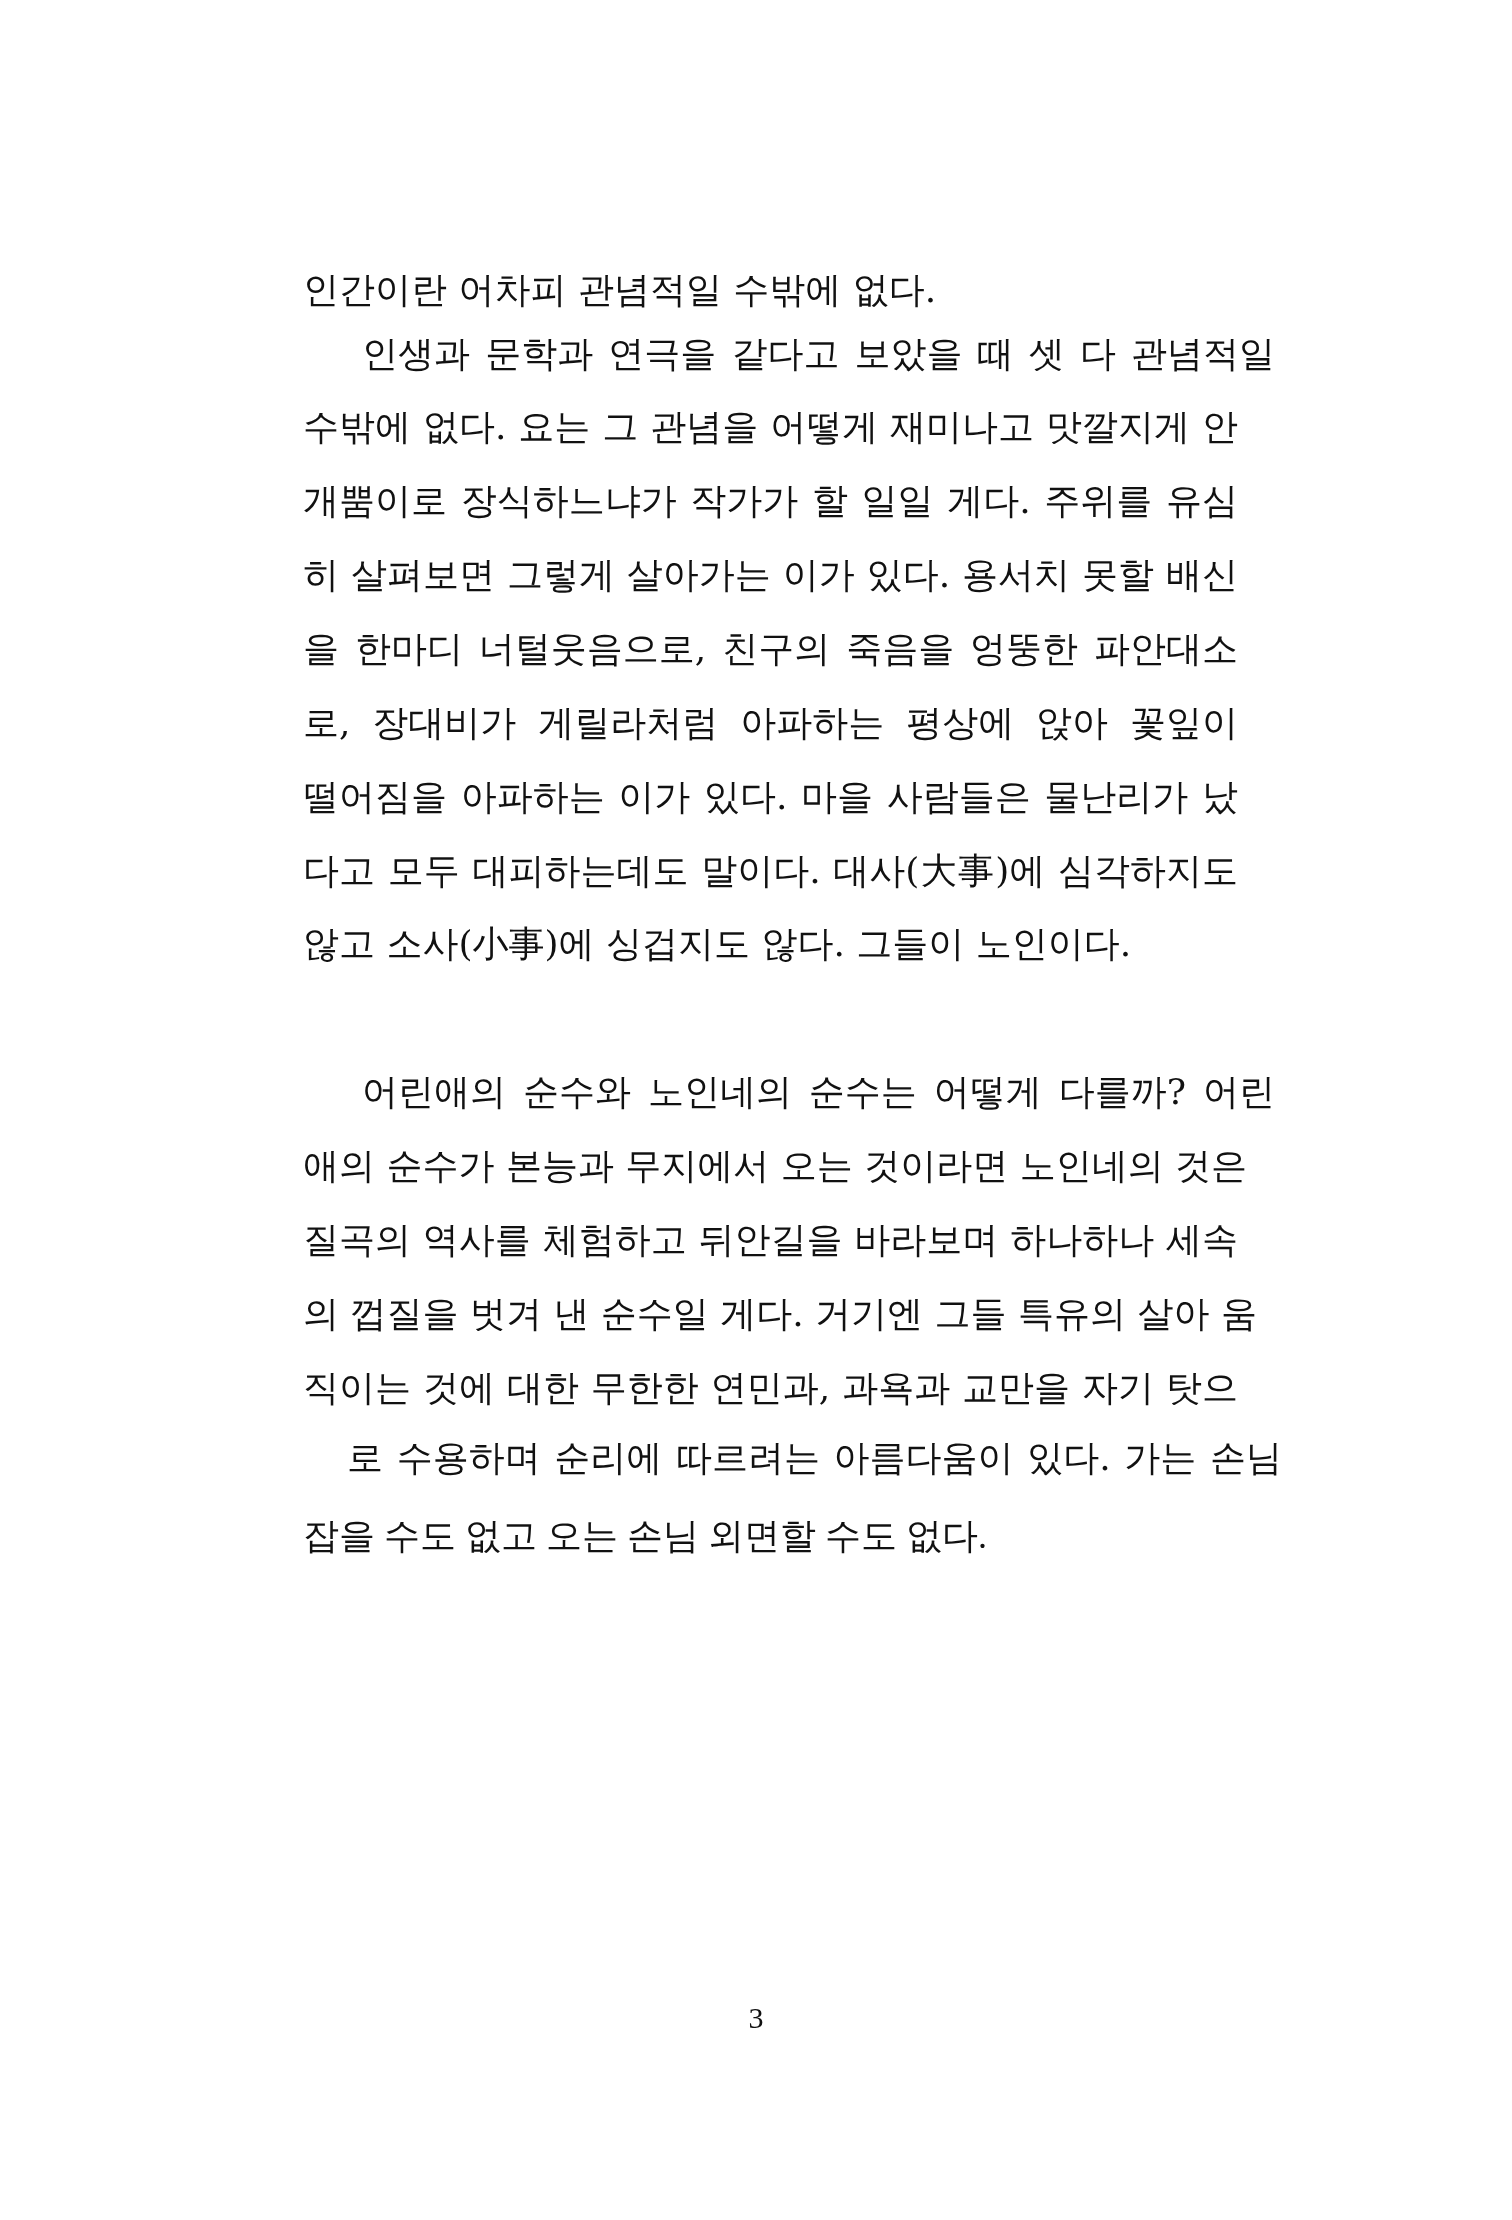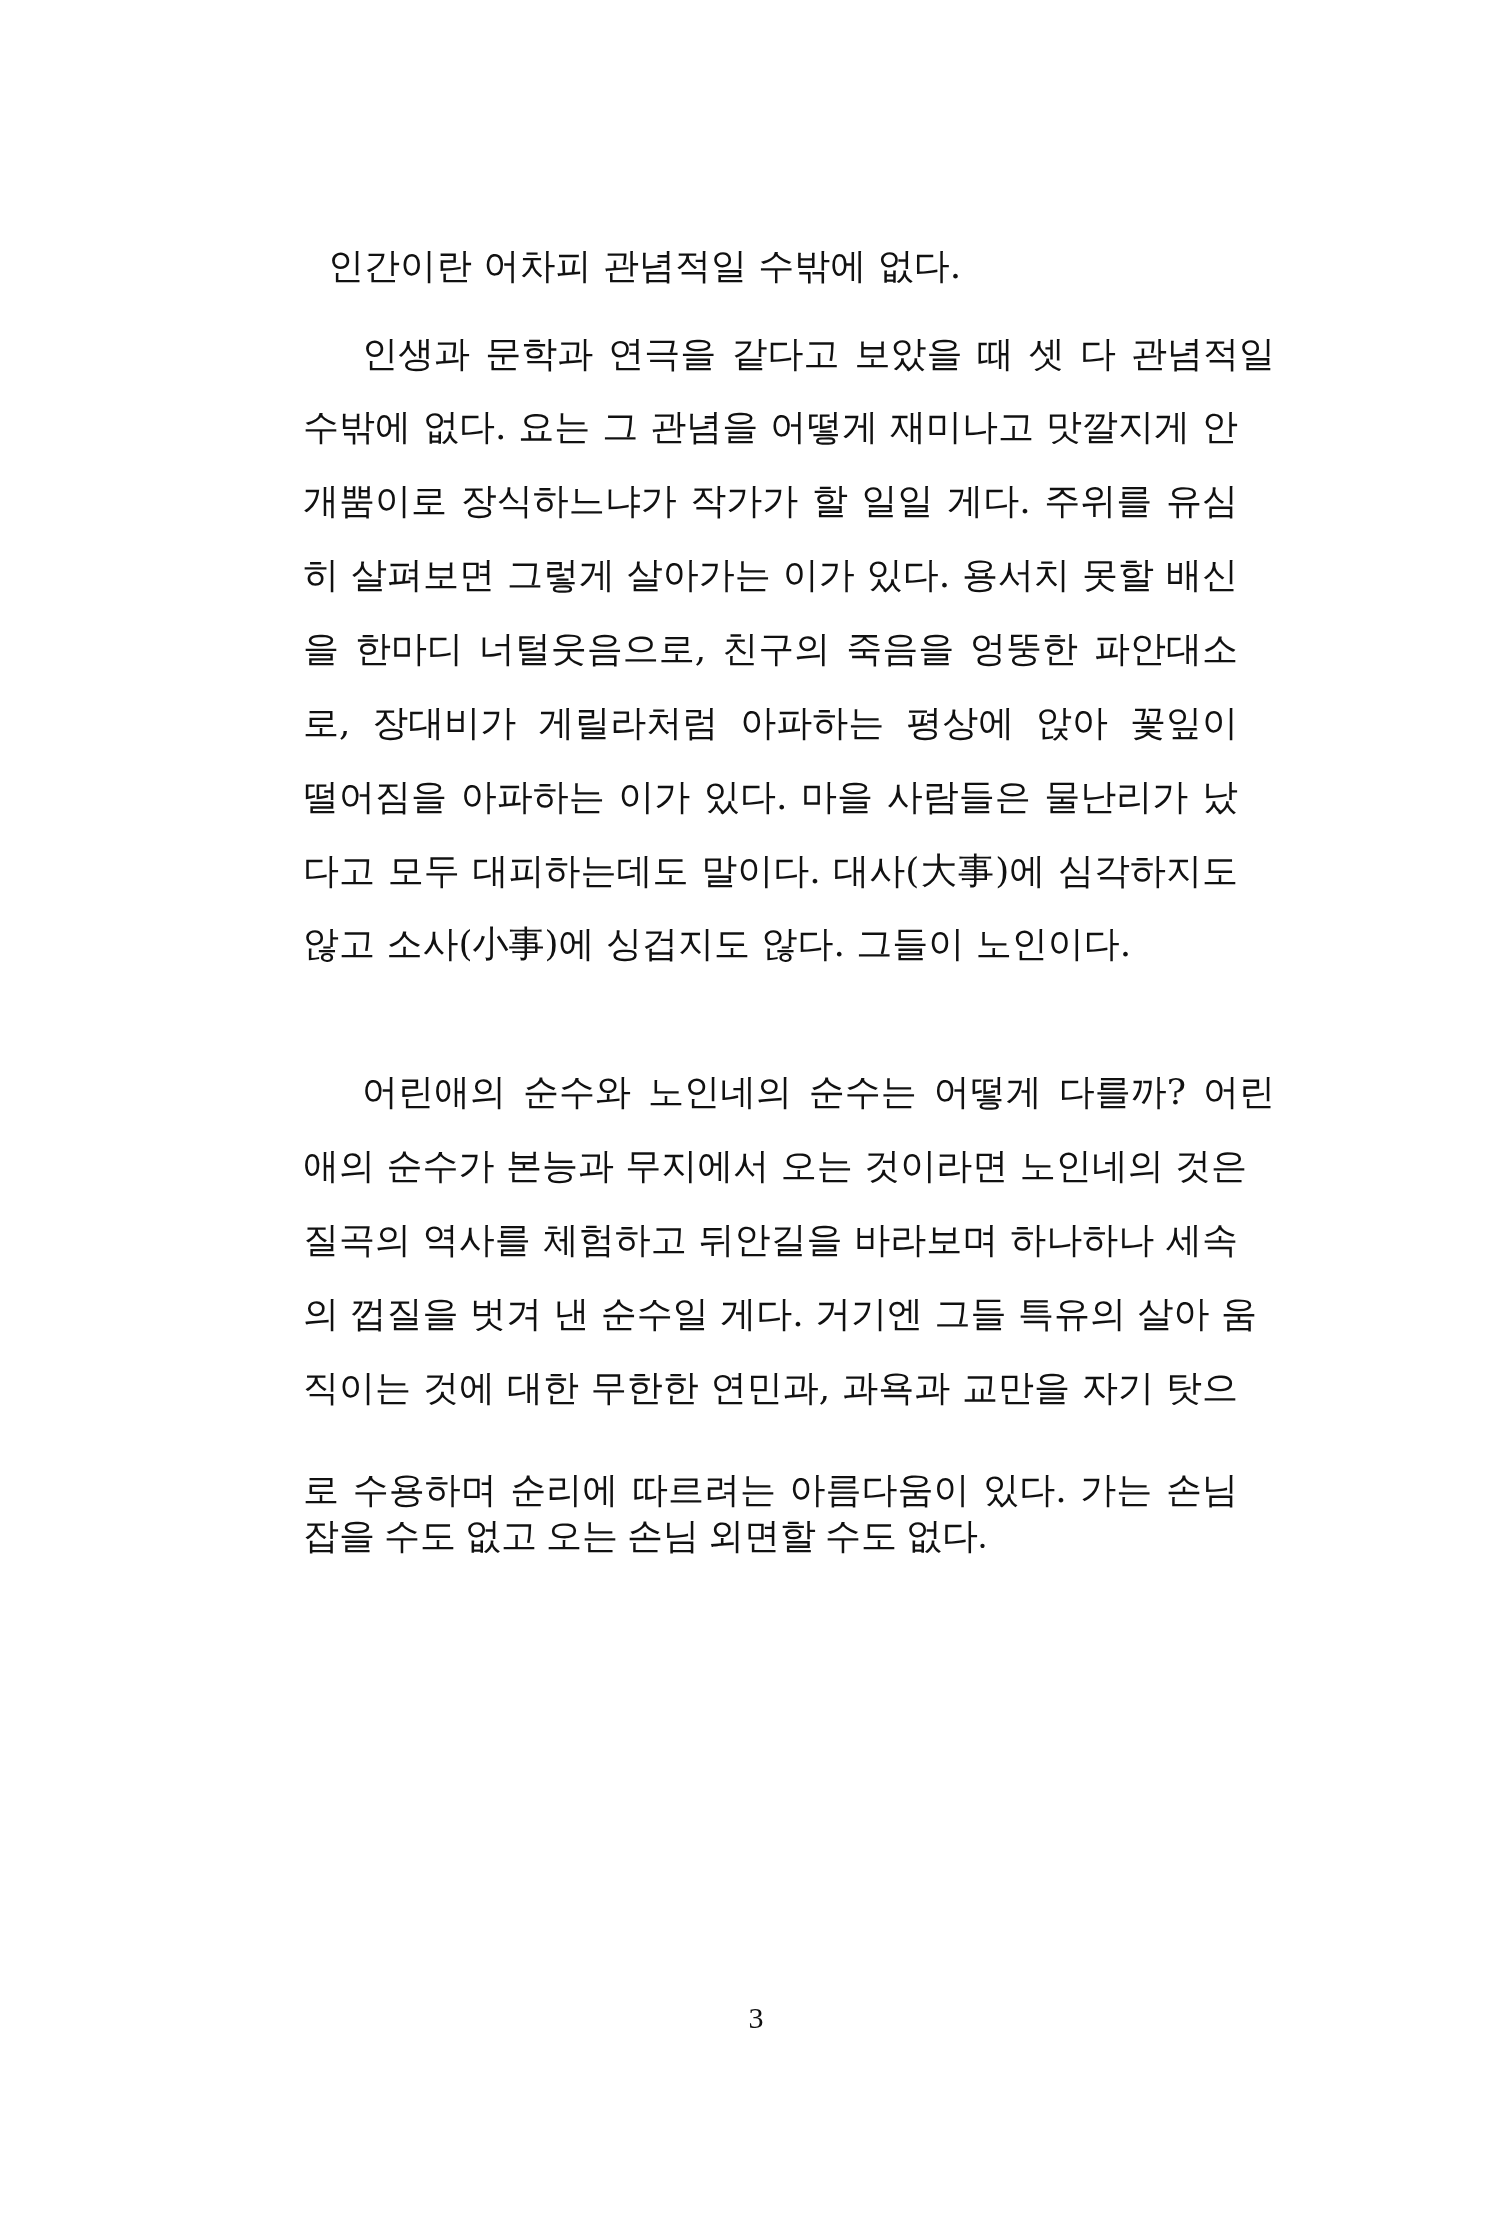--- a/index.html
+++ b/index.html
@@ -56,40 +56,40 @@
       line-height: 36px;
       font-family: "Liberation Serif", "DejaVu Serif", serif;
     }
   </style>
 </head>
 <body>
 
 <div class="page">
 
   <div class="text-block" style="top:0;">
-    <div class="line" style="top:244px;margin-left:25px;">인간이란 어차피 관념적일 수밖에 없다.</div>
+    <div class="line" style="top:268px;">인간이란 어차피 관념적일 수밖에 없다.</div>
   </div>
 
   <div class="text-block" style="top:0;">
     <div class="line justify indent" style="top:332px; left:22px;">인생과 문학과 연극을 같다고 보았을 때 셋 다 관념적일</div>
     <div class="line justify" style="top:405px;">수밖에 없다. 요는 그 관념을 어떻게 재미나고 맛깔지게 안</div>
     <div class="line justify" style="top:479px;">개뿜이로 장식하느냐가 작가가 할 일일 게다. 주위를 유심</div>
     <div class="line justify" style="top:553px;">히 살펴보면 그렇게 살아가는 이가 있다. 용서치 못할 배신</div>
     <div class="line justify" style="top:627px;">을 한마디 너털웃음으로, 친구의 죽음을 엉뚱한 파안대소</div>
     <div class="line justify" style="top:701px;">로, 장대비가 게릴라처럼 아파하는 평상에 앉아 꽃잎이</div>
     <div class="line justify" style="top:775px;">떨어짐을 아파하는 이가 있다. 마을 사람들은 물난리가 났</div>
     <div class="line justify" style="top:849px;">다고 모두 대피하는데도 말이다. 대사(大事)에 심각하지도</div>
     <div class="line" style="top:922px;">않고 소사(小事)에 싱겁지도 않다. 그들이 노인이다.</div>
   </div>
 
   <div class="text-block" style="top:0;">
     <div class="line justify indent" style="top:1070px; left:22px;">어린애의 순수와 노인네의 순수는 어떻게 다를까? 어린</div>
     <div class="line justify" style="top:1144px;">애의 순수가 본능과 무지에서 오는 것이라면 노인네의 것은</div>
     <div class="line justify" style="top:1218px;">질곡의 역사를 체험하고 뒤안길을 바라보며 하나하나 세속</div>
     <div class="line justify" style="top:1292px;">의 껍질을 벗겨 낸 순수일 게다. 거기엔 그들 특유의 살아 움</div>
     <div class="line justify" style="top:1366px;">직이는 것에 대한 무한한 연민과, 과욕과 교만을 자기 탓으</div>
-    <div class="line justify" style="top:1468px;">로 수용하며 순리에 따르려는 아름다움이 있다. 가는 손님</div>
+    <div class="line justify" style="top:1436px;margin-left:44px;">로 수용하며 순리에 따르려는 아름다움이 있다. 가는 손님</div>
     <div class="line" style="top:1514px;font-family:Liberation Serif, serif;">잡을 수도 없고 오는 손님 외면할 수도 없다.</div>
   </div>
 
   <div class="page-number">3</div>
 
 </div>
 
 </body></html>

